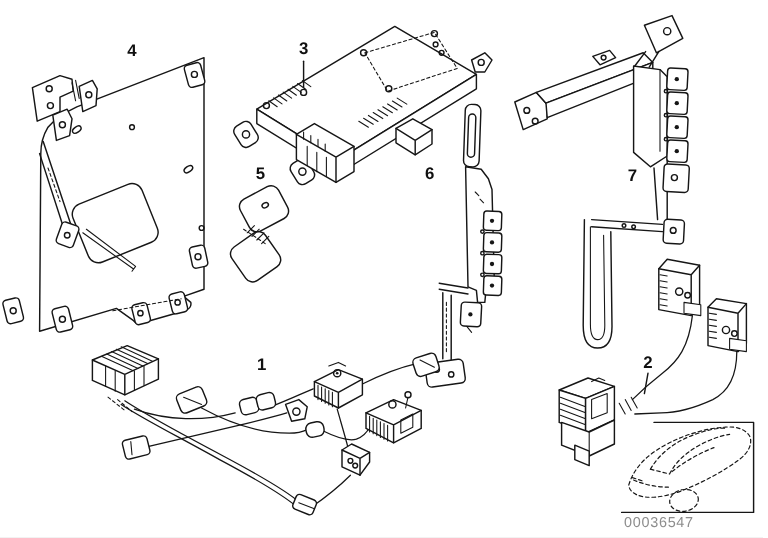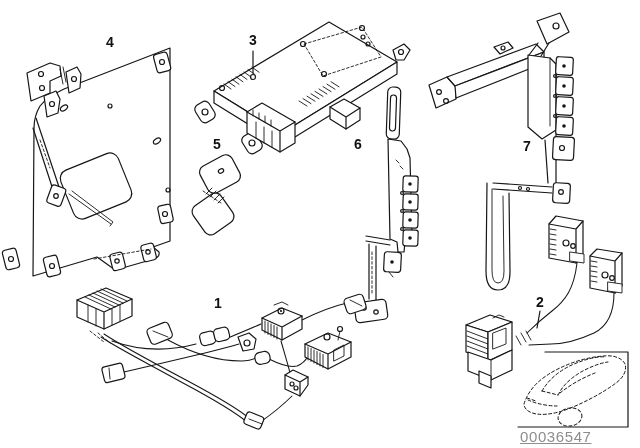--- a/index.html
+++ b/index.html
@@ -16,21 +16,21 @@
   svg .w{stroke-width:1.05;}
   svg .thin{stroke-width:0.9;}
   svg .dash{stroke-dasharray:2.6,2.2;}
   svg .car{stroke-dasharray:3,2.4;stroke-width:1;}
   .callout{
     position:absolute;transform:translate(-50%,-50%);
     font-weight:bold;font-size:14px;color:#101010;line-height:1;
   }
   .image-id{
     position:absolute;left:520px;top:428px;
-    font-size:15px;color:#8d8d8d;letter-spacing:0.6px;text-decoration:underline;
+    font-size:12px;color:#8d8d8d;letter-spacing:0.6px;
   }
 </style>
 </head>
 <body>
 
 <div class="stage">
 
 <svg width="640" height="448" viewBox="0 0 640 448">
 
   <g>

